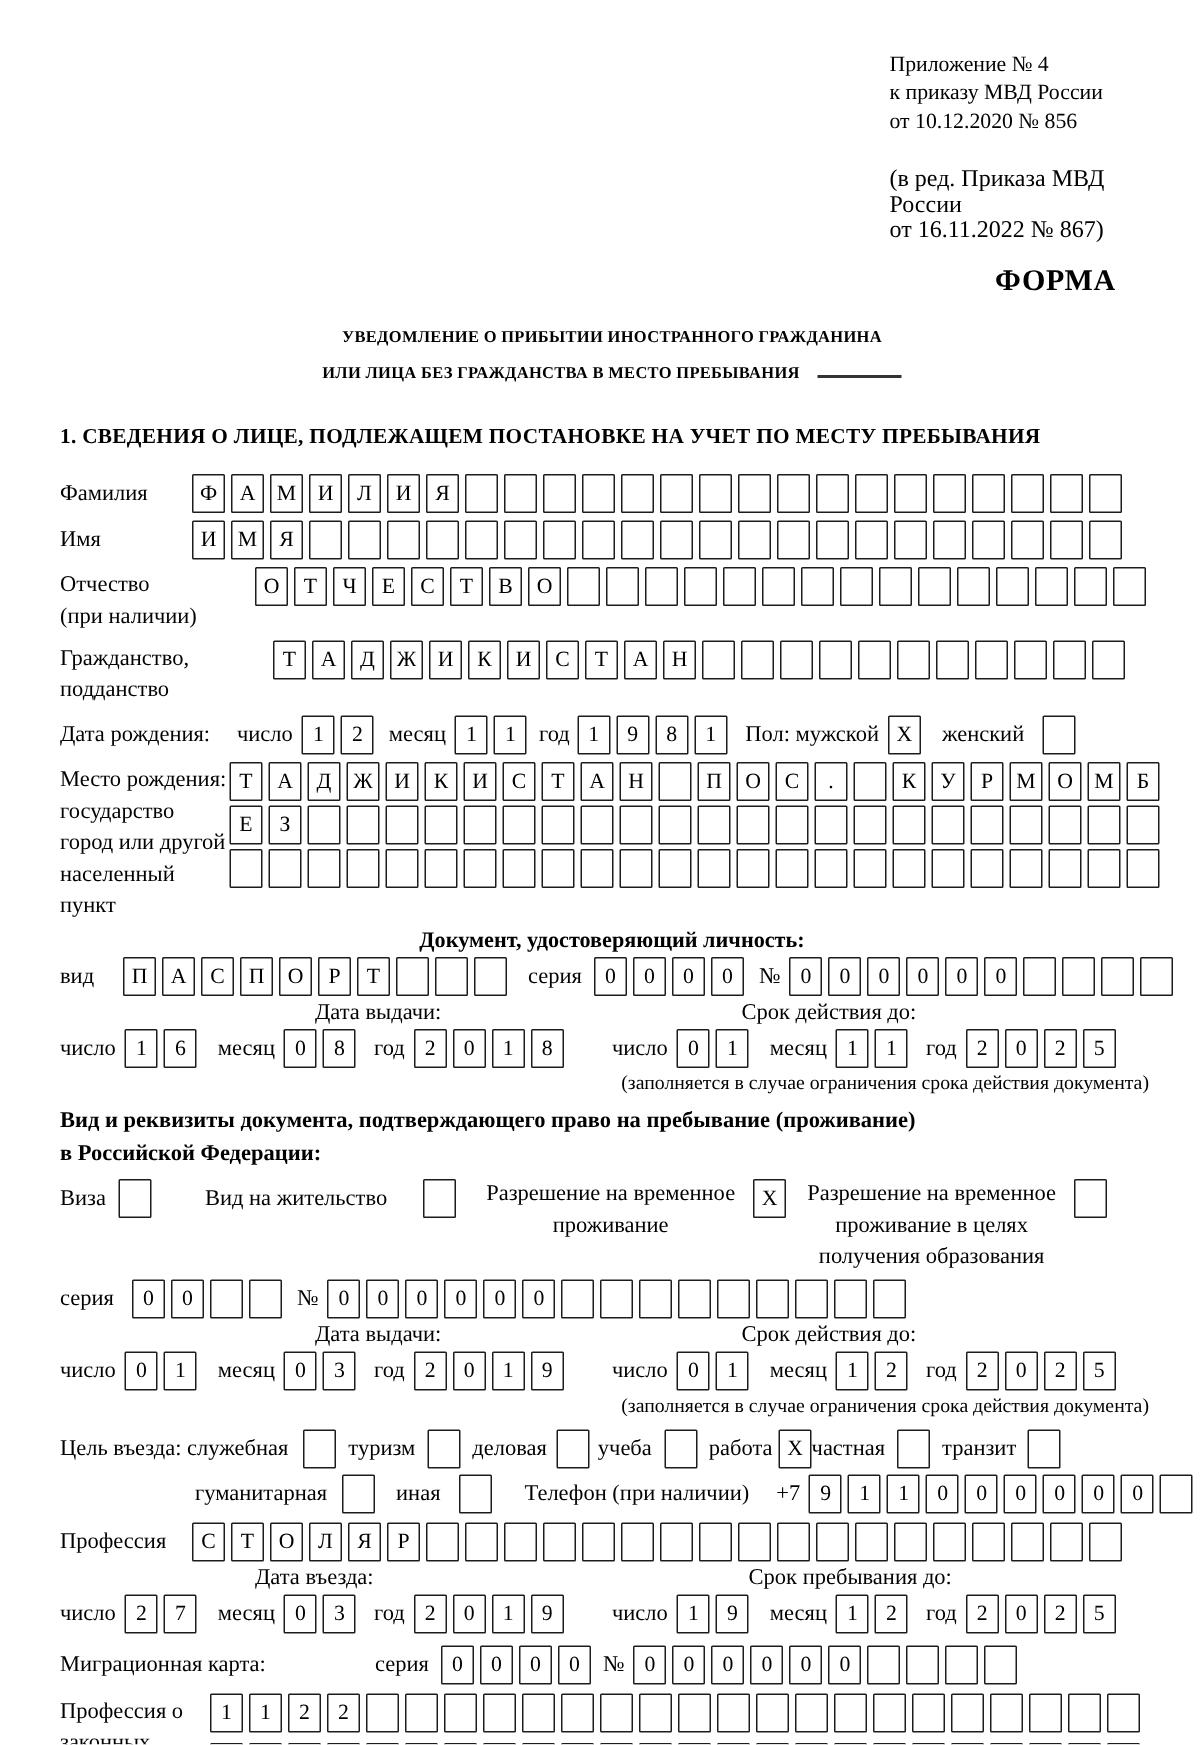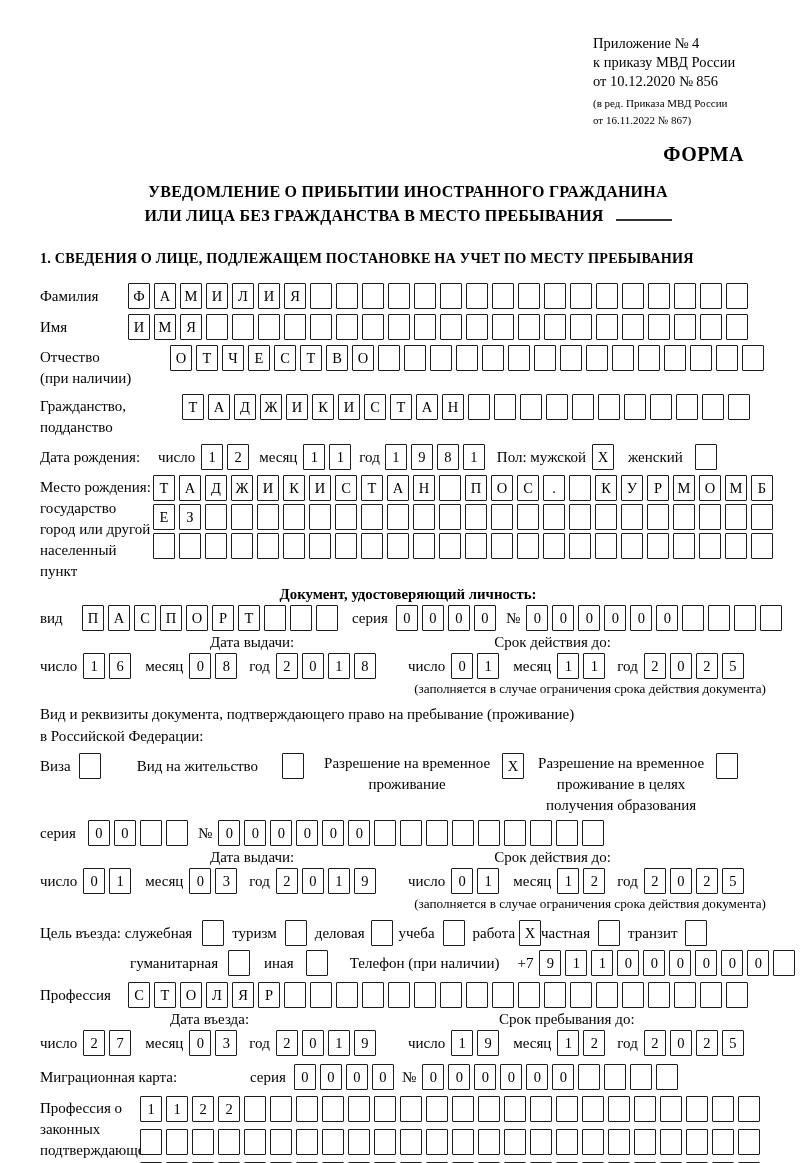--- a/index.html
+++ b/index.html
@@ -3,23 +3,23 @@
 <meta charset="utf-8">
 <style>
   html,body{margin:0;padding:0;background:#fff;}
   .page{
     width:800px;height:1163px;box-sizing:border-box;overflow:hidden;
     background:#fff;color:#000;
     font-family:"Liberation Serif","DejaVu Serif",serif;
     padding:34px 24px 0 40px;position:relative;
   }
   .appendix{width:190px;margin-left:553px;font-size:14.5px;line-height:19px;}
-  .appendix .small{font-size:11px;line-height:17px;margin-top:4px;}
+  .appendix .small{font-size:16px;line-height:17px;margin-top:20px;}
   .forma{text-align:right;padding-right:32px;font-weight:bold;font-size:20px;margin-top:14px;letter-spacing:.5px;}
-  .title{text-align:center;font-weight:bold;font-size:16px;line-height:24px;margin-top:14px;letter-spacing:.2px;}
+  .title{text-align:center;font-weight:bold;font-size:11px;line-height:24px;margin-top:14px;letter-spacing:.2px;}
   .tline{display:inline-block;width:56px;border-bottom:2px solid #333;margin-left:12px;vertical-align:baseline;}
   .sec{font-weight:bold;font-size:14.2px;margin-top:22px;letter-spacing:.2px;}
   .frow{display:flex;align-items:flex-start;margin-top:5px;}
   .frow.center{align-items:center;}
   .lbl{font-size:15px;line-height:21px;flex:none;}
   .lbl.pt{padding-top:3px;}
   .lblcol{flex:none;font-size:15px;line-height:21px;padding-top:2px;}
   .cells{display:flex;gap:4px;flex:none;}
   .cell{
     flex:none;width:22px;height:26px;box-sizing:border-box;
@@ -27,21 +27,21 @@
     display:flex;align-items:center;justify-content:center;
     font-size:14.5px;line-height:1;
   }
   .vgap3>.cells{margin-bottom:3px;}
   .heading-center{text-align:center;font-weight:bold;font-size:14.8px;margin-top:4px;}
   .dlbls{display:flex;font-size:15px;margin-top:3px;}
   .daterow{display:flex;align-items:center;margin-top:2px;}
   .dg{display:flex;align-items:center;gap:6px;flex:none;}
   .dcol1{width:368px;flex:none;}
   .note{font-size:13.2px;text-align:right;padding-right:10px;margin-top:2px;}
-  .intro{font-size:15px;line-height:22px;margin-top:6px;}
+  .intro{font-size:15px;line-height:22px;margin-top:6px;font-weight:bold;}
   .opt{font-size:15px;line-height:21px;text-align:center;flex:none;}
 </style>
 </head>
 <body>
 
 <div class="page">
 
   <div class="appendix">
     <div>Приложение № 4</div>
     <div>к приказу МВД России</div>

